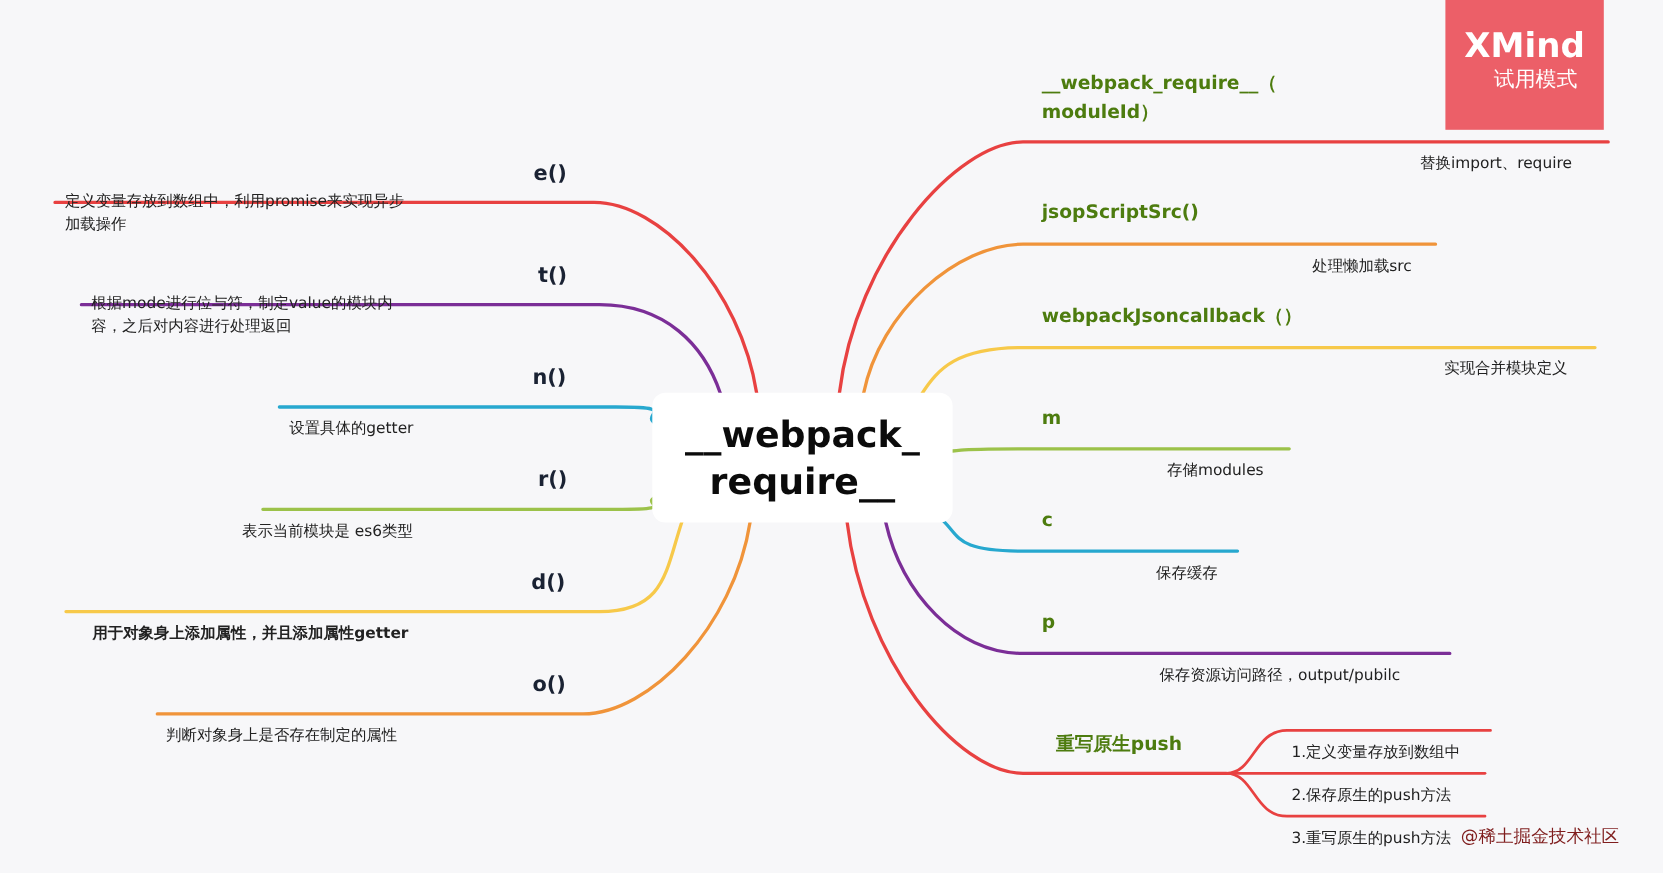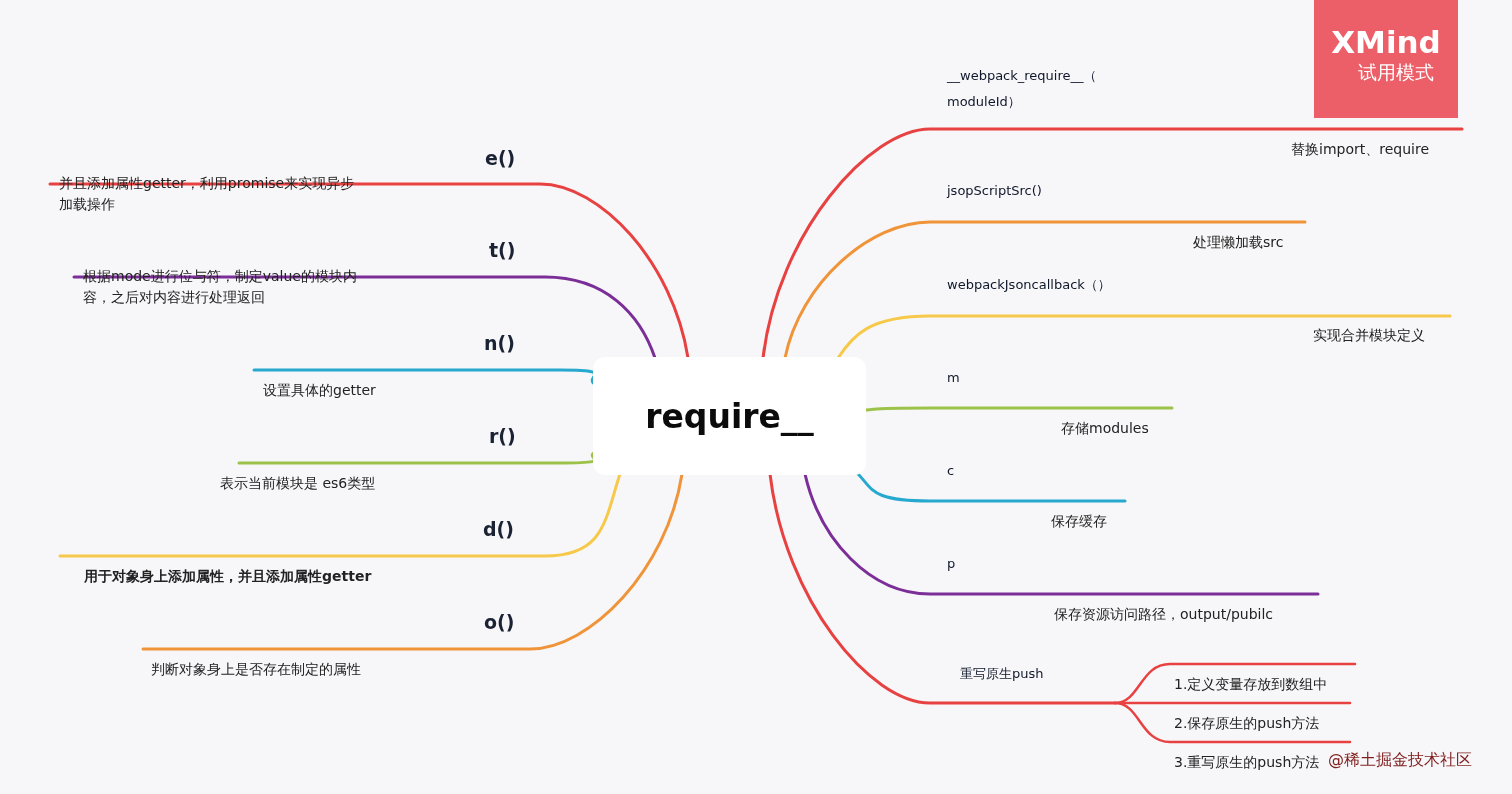--- a/index.html
+++ b/index.html
@@ -4,21 +4,21 @@
   <style>
     html, body { margin: 0; padding: 0; }
     body {
       width: 1512px; height: 794px; overflow: hidden;
       background: #f7f7f9; position: relative;
       font-family: "DejaVu Sans", "Liberation Sans", sans-serif;
       color: #1a1f2e;
     }
     #canvas { position: absolute; left: 0; top: 0; width: 1512px; height: 794px; }
     .node { position: absolute; white-space: nowrap; }
-    .branch-title { font-weight: normal; font-size: 13px; color: #0f172a; }
+    .branch-title { font-weight: bold; font-size: 17px; color: #4d7c0f; }
     .left-title { font-weight: bold; font-size: 19px; color: #1a2233; }
     .note { font-size: 14px; color: #222; line-height: 21px; margin-top: 36px; }
     .central {
       position: absolute; left: 593px; top: 357px; width: 273px; height: 118px;
       background: #ffffff; border-radius: 12px;
       display: flex; align-items: center; justify-content: center; text-align: center;
       font-weight: bold; font-size: 33px; line-height: 43px; color: #0b0b0b;
     }
     .central span { display: block; }
     .xmind {
@@ -46,27 +46,28 @@
     <path d="M 858 474 C 873 488.85, 870 501, 930 501 L 1125 501" fill="none" stroke="#27a8cf" stroke-width="3" stroke-linecap="round"></path>
     <path d="M 805 474 C 820 540, 870 594, 930 594 L 1318 594" fill="none" stroke="#7b2e97" stroke-width="3" stroke-linecap="round"></path>
     <path d="M 770 474 C 785 599.95, 870 703, 930 703 L 1115 703" fill="none" stroke="#e84141" stroke-width="3" stroke-linecap="round"></path>
     <path d="M 1115 703 C 1140 703, 1140 664, 1170 664 L 1355 664" fill="none" stroke="#e84141" stroke-width="2.5" stroke-linecap="round"></path>
     <path d="M 1115 703 C 1140 703, 1140 703, 1170 703 L 1350 703" fill="none" stroke="#e84141" stroke-width="2.5" stroke-linecap="round"></path>
     <path d="M 1115 703 C 1140 703, 1140 742, 1170 742 L 1350 742" fill="none" stroke="#e84141" stroke-width="2.5" stroke-linecap="round"></path>
   </svg>
 
 <div class="central">
   <div>
+    <span>__webpack_</span>
     <span>require__</span>
   </div>
 </div>
 
 <div class="node left-title" style="left:485px;top:147px;">e()</div>
 <div class="node note" style="left:59px;top:137px;">
-  <div>并且添加属性getter，利用promise来实现异步</div>
+  <div>定义变量存放到数组中，利用promise来实现异步</div>
   <div>加载操作</div>
 </div>
 
 <div class="node left-title" style="left:489px;top:239px;">t()</div>
 <div class="node note" style="left:83px;top:230px;">
   <div>根据mode进行位与符，制定value的模块内</div>
   <div>容，之后对内容进行处理返回</div>
 </div>
 
 <div class="node left-title" style="left:484px;top:332px;">n()</div>

